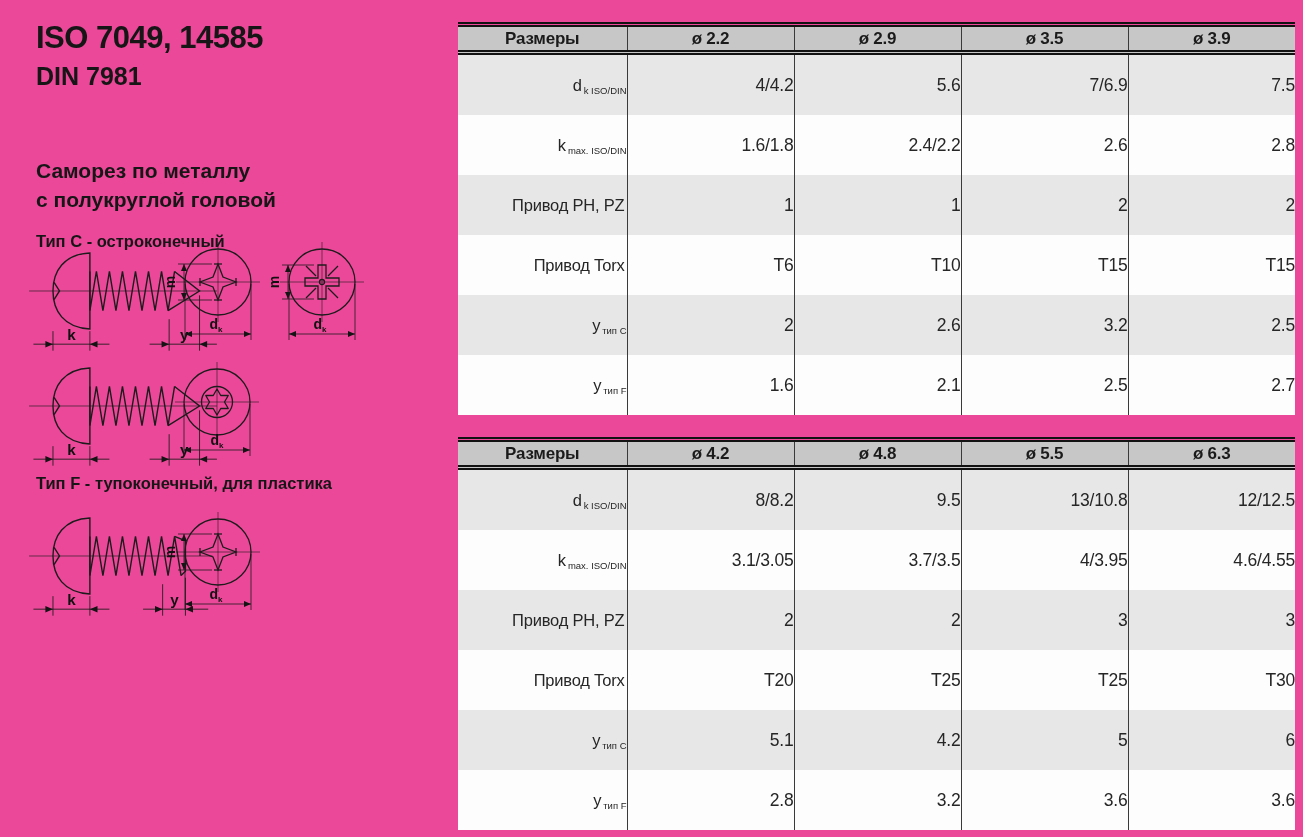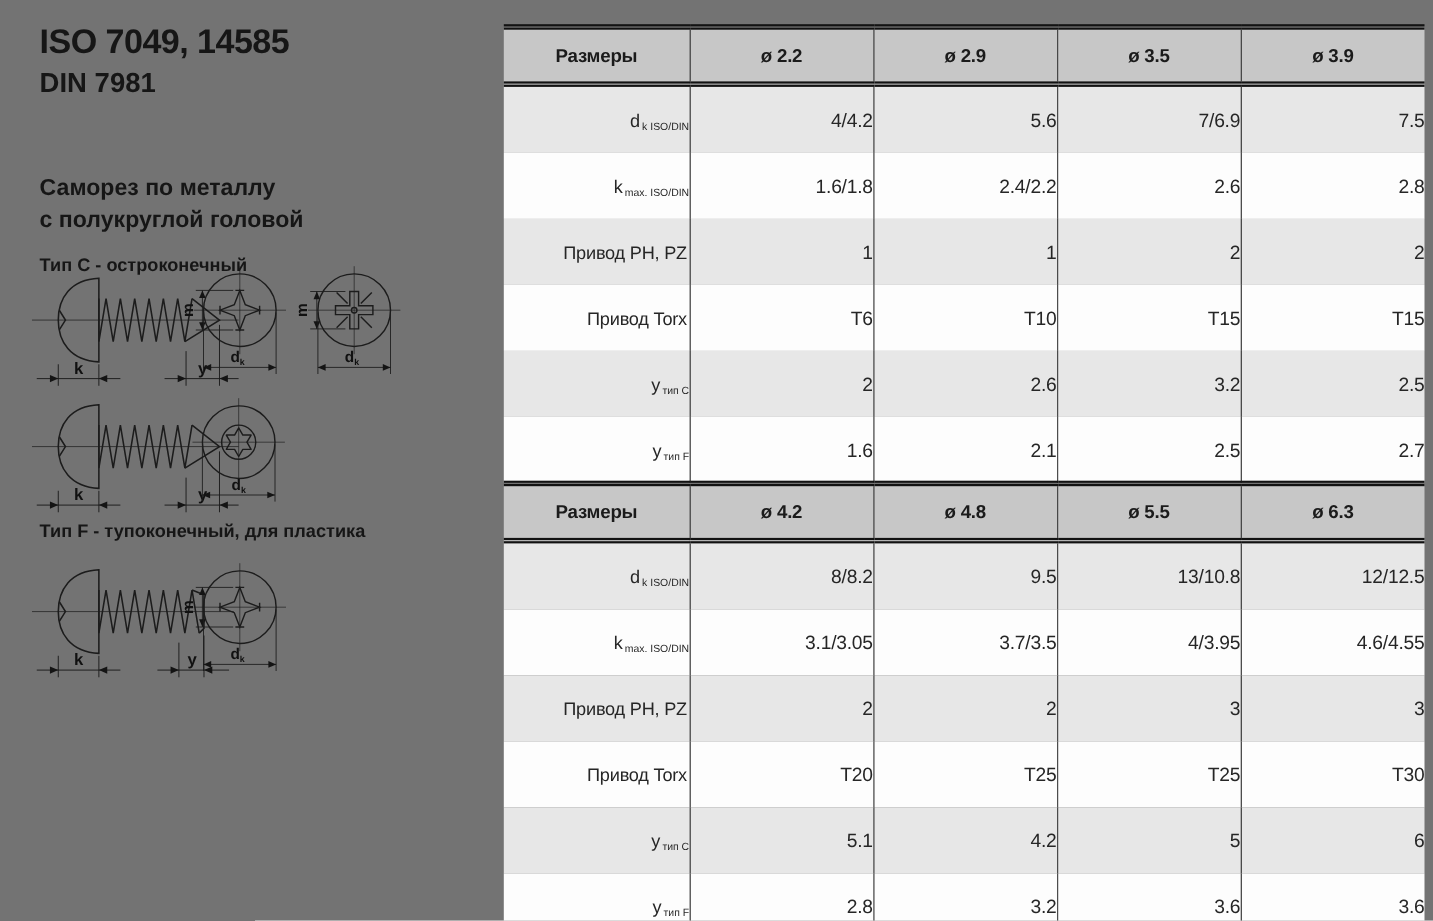--- a/index.html
+++ b/index.html
@@ -1,17 +1,17 @@
 <!DOCTYPE html>
 <html><head>
 <meta charset="utf-8">
 <style>
   html,body{margin:0;padding:0;background:#ffffff;}
   body{font-family:"Liberation Sans",sans-serif;color:#1b1b1b;}
-  .page{position:relative;width:1303px;height:837px;background:#737373;overflow:hidden;}
+  .page{position:relative;width:1303px;height:837px;background:#ec4899;overflow:hidden;}
 
   
   .doc-title{position:absolute;left:36px;top:20px;font-size:31px;font-weight:bold;letter-spacing:-0.5px;color:#161616;}
   .doc-subtitle{position:absolute;left:36px;top:62px;font-size:25px;font-weight:bold;color:#161616;}
   .doc-desc{position:absolute;left:36px;top:112px;font-size:21px;font-weight:bold;line-height:29px;color:#161616;margin-top:44px;}
   .type-label{position:absolute;left:36px;font-size:16.5px;font-weight:bold;color:#161616;}
   .type-c{top:204px;margin-top:28px;}
   .type-f{top:474px;}
 
   
@@ -22,21 +22,21 @@
   .dim{fill:none;stroke:#1c1c1c;stroke-width:0.8;}
   .arr{fill:#141414;stroke:none;}
   .dimtxt{font-family:"Liberation Sans",sans-serif;font-size:14px;font-weight:bold;fill:#111;}
   .dimsub{font-size:8px;}
 
   
   .spec-table{position:absolute;left:458px;border-collapse:collapse;table-layout:fixed;width:837px;}
   .spec-table.t1{top:22px;}
   .spec-table.t2{top:437px;}
   .spec-table th{
-    background:#c7c7c7;height:23px;padding:12px;
+    background:#c7c7c7;height:23px;padding:0;
     border-top:5px double #121212;border-bottom:5px double #121212;
     font-size:17px;font-weight:bold;color:#1b1b1b;text-align:center;letter-spacing:-0.2px;
   }
   .spec-table td{
     height:60px;padding:0;text-align:right;vertical-align:middle;
     font-size:17.5px;color:#262626;letter-spacing:-0.2px;
   }
   .spec-table th + th, .spec-table td + td{border-left:1.5px solid #3a3a3a;}
   .spec-table tbody tr:nth-child(odd) td{background:#e7e7e7;}
   .spec-table tbody tr:nth-child(even) td{background:#fdfdfd;}

